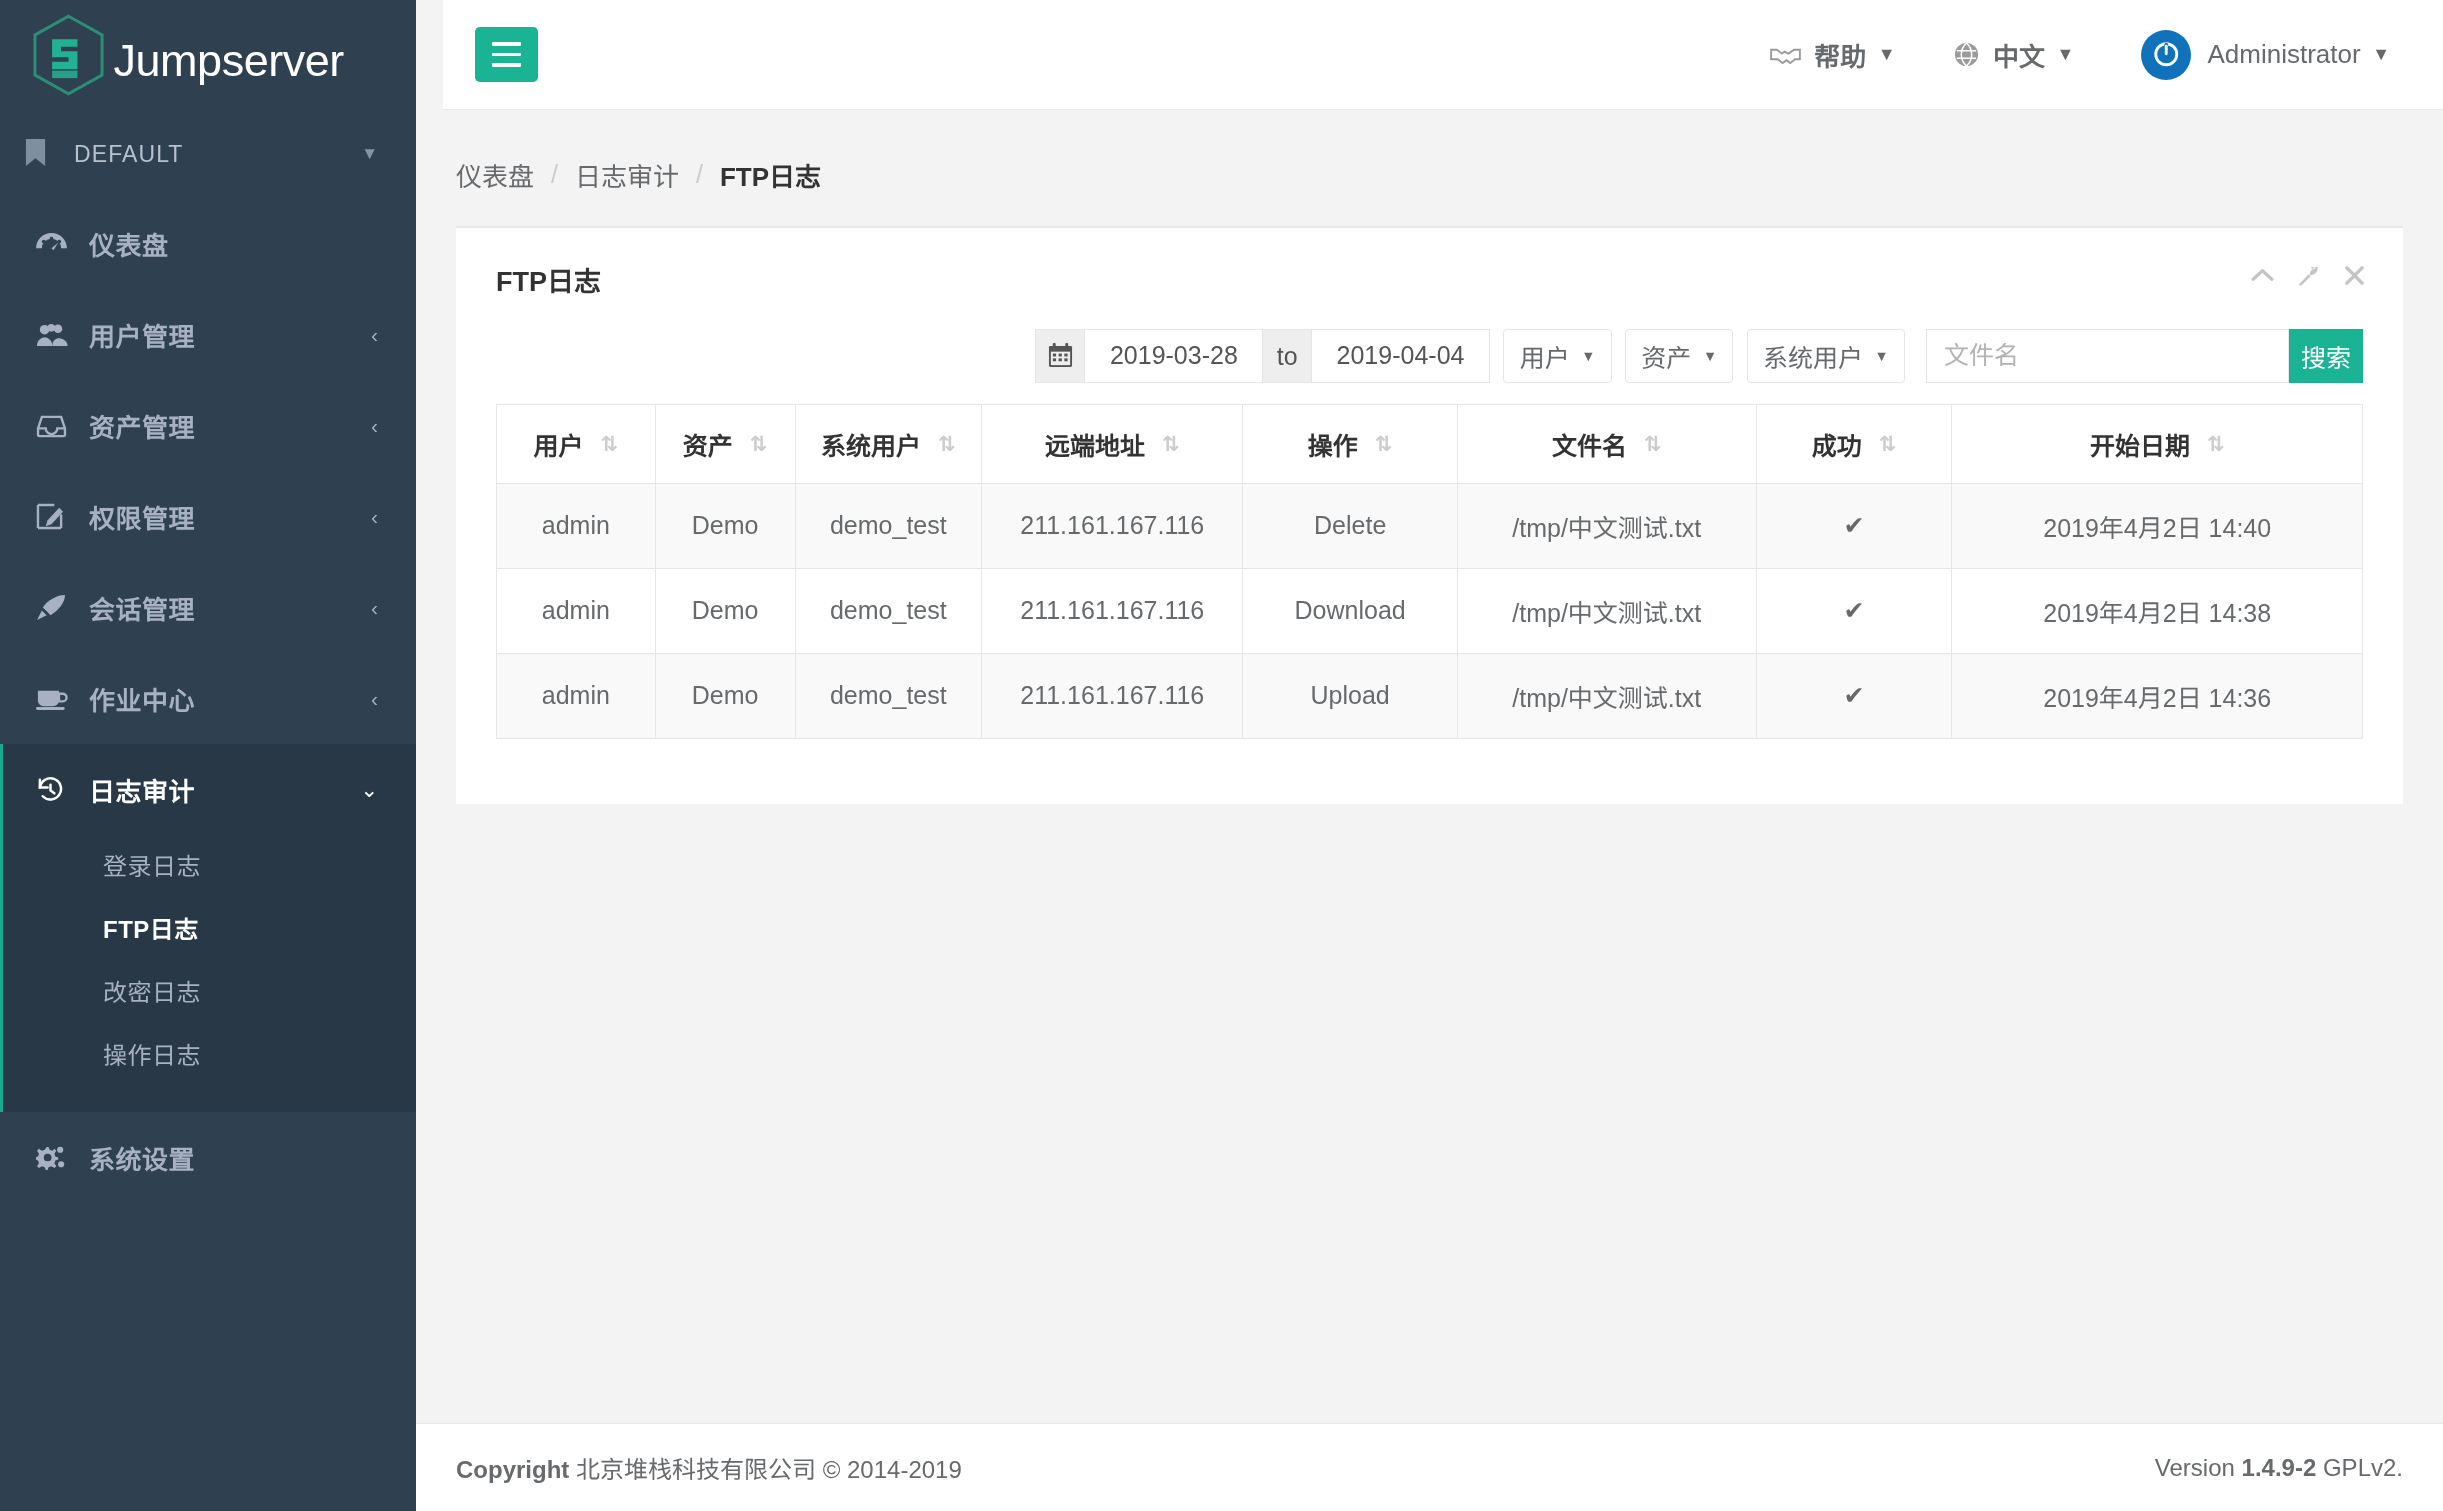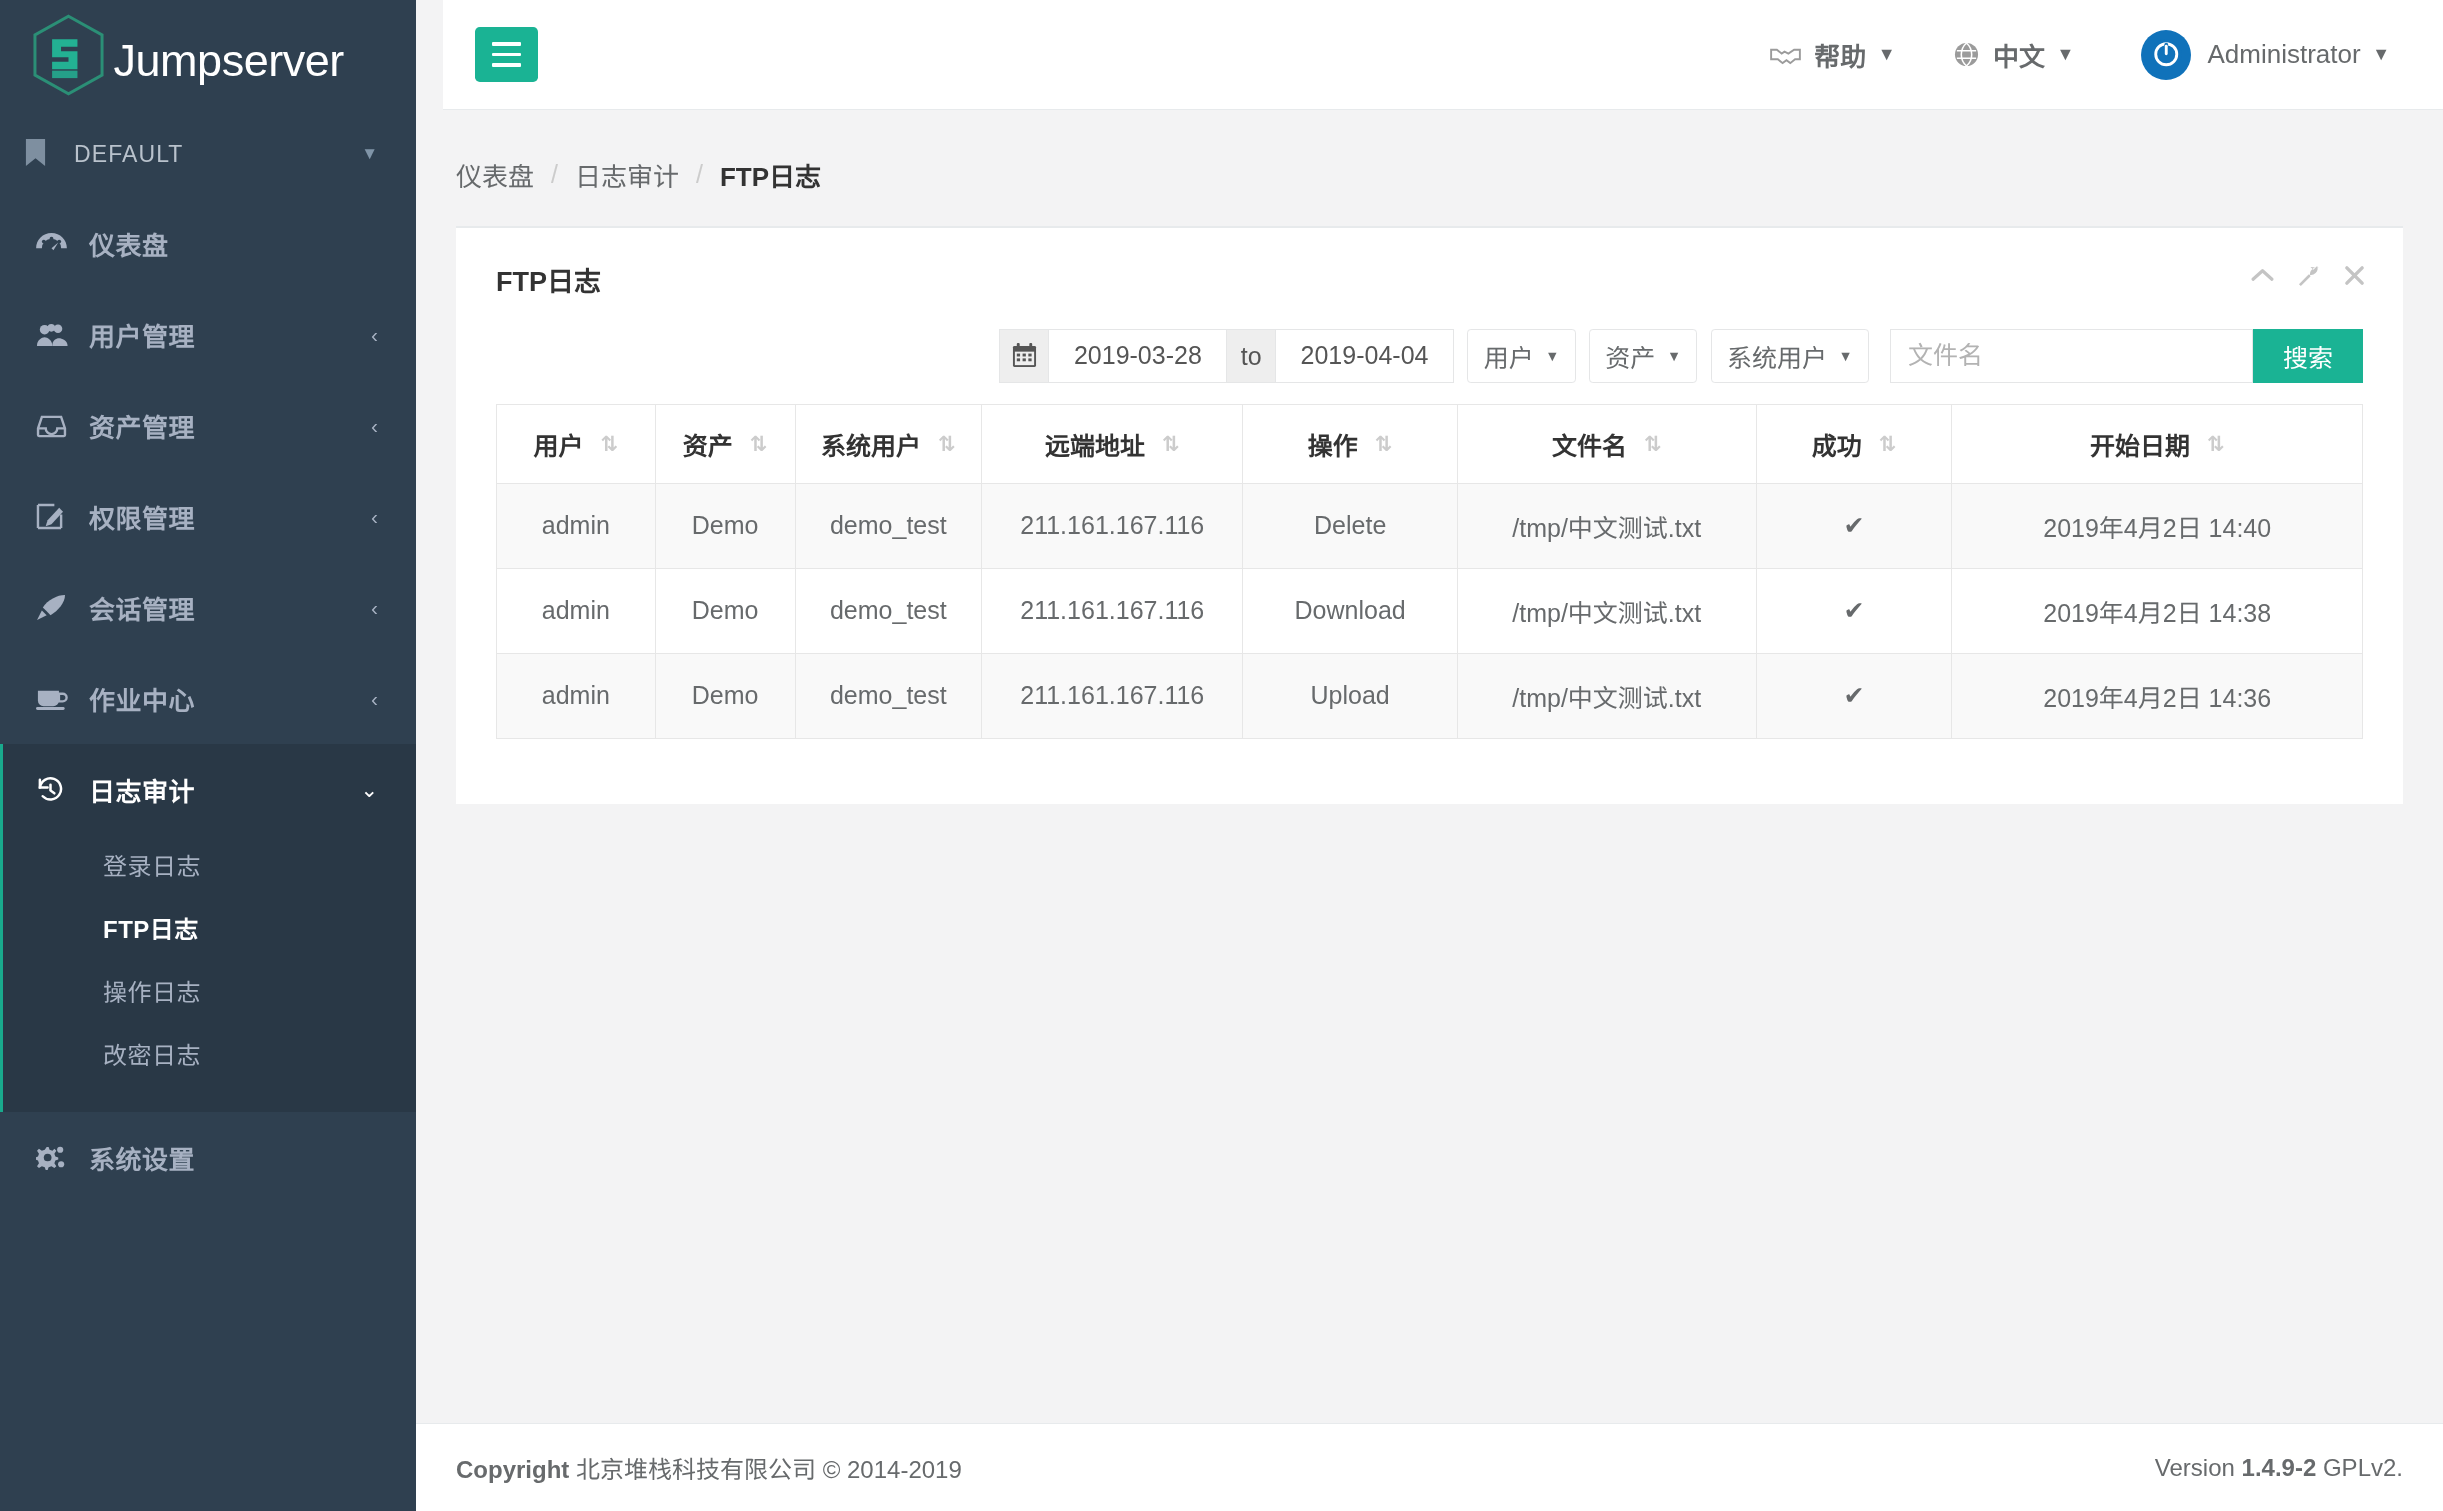--- a/index.html
+++ b/index.html
@@ -246,21 +246,21 @@
     font-family: "Liberation Sans", sans-serif;
     background: #ffffff;
   }
   .search-input::placeholder { color: #b3b3b3; }
   .search-btn {
     height: 54px;
     background: #1ab394;
     color: #ffffff;
     border: 1px solid #1ab394;
     font-size: 25px;
-    padding: 0 29px;
+    padding: 0 11px;
     cursor: pointer;
     font-family: "Liberation Sans", sans-serif;
   }
 
   
   table.log-table { width: 100%; border-collapse: collapse; table-layout: fixed; }
   table.log-table th {
     border: 1px solid #e7e7e7;
     background: #ffffff;
     padding: 21px 11.5px;
@@ -413,22 +413,22 @@
               <path d="M4 4 L4 12 L12 12"></path>
               <path d="M15 9 v6 l4 3"></path>
             </svg>
           </span>
           <span class="nav-label">日志审计</span>
           <span class="nav-caret">⌄</span>
         </div>
         <div class="subnav">
           <a class="sub-item">登录日志</a>
           <a class="sub-item active">FTP日志</a>
+          <a class="sub-item">改密日志</a>
           <a class="sub-item">操作日志</a>
-          <a class="sub-item">改密日志</a>
         </div>
       </div>
 
       <div class="nav-item">
         <span class="nav-icon">
           <svg width="31" height="27" viewBox="0 0 32 28" fill="#a7b1c2">
             <path d="M11 3 l2 0 l1 3 l3 1 l2-2 l2 2 l-2 3 l1 3 l3 1 l0 2 l-3 1 l-1 3 l2 3 l-2 2 l-3-2 l-3 1 l-1 3 l-2 0 l-1-3 l-3-1 l-3 2 l-2-2 l2-3 l-1-3 l-3-1 l0-2 l3-1 l1-3 l-2-3 l2-2 l3 2 l3-1 z"></path>
             <circle cx="12" cy="14" r="4" fill="#2f4050"></circle>
             <circle cx="25" cy="6" r="3.2"></circle>
               <circle cx="26" cy="21" r="3.2"></circle>

